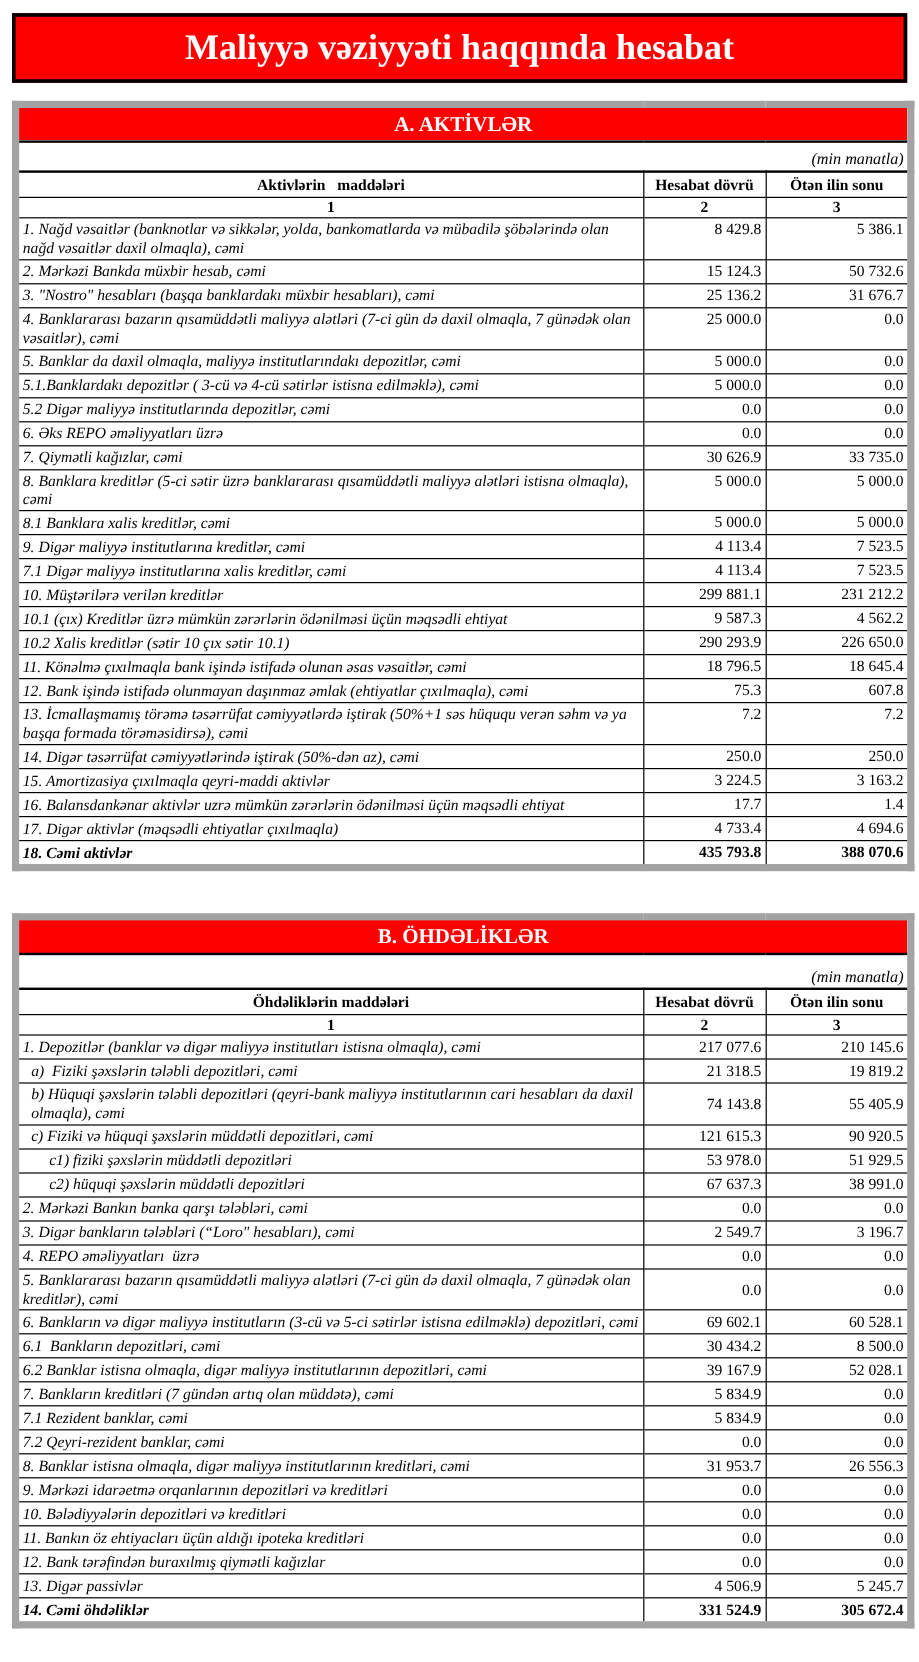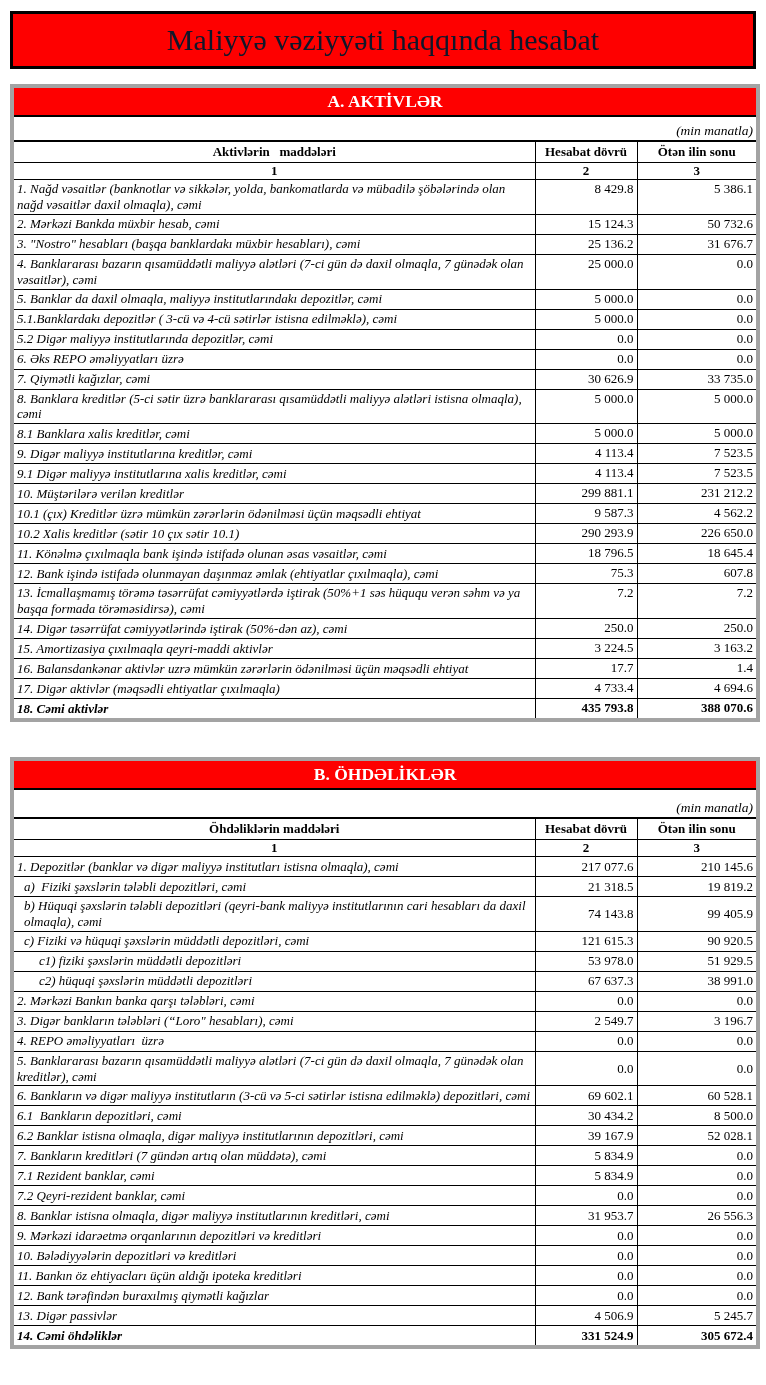--- a/index.html
+++ b/index.html
@@ -10,33 +10,33 @@
     font-family: "Liberation Serif", "DejaVu Serif", serif;
   }
   .page {
     width: 766px;
     box-sizing: border-box;
     padding: 11px 10px 6px 10px;
   }
   .title-bar {
     border: 3px solid #000000;
     background: #fe0000;
-    color: #0f172a;
+    color: #ffffff;
     text-align: center;
-    font-weight: normal;
+    font-weight: bold;
     font-size: 30px;
     line-height: 52px;
     height: 52px;
     margin-bottom: 15px;
   }
   table.fin-table {
     border-collapse: collapse;
     table-layout: fixed;
     width: 746px;
-    border: 4px solid #a3a3a3;
+    border: 6px solid #a3a3a3;
     margin-bottom: 35px;
   }
   table.fin-table:last-child { margin-bottom: 0; }
   table.fin-table td {
     border: 1px solid #000000;
     font-size: 13px;
     line-height: 1.22;
     padding: 1px 3px;
     overflow: hidden;
   }
@@ -172,21 +172,21 @@
           <td class="label indent-0">8.1 Banklara xalis kreditlər, cəmi</td>
           <td class="num">5 000.0</td>
           <td class="num">5 000.0</td>
         </tr>
         <tr>
           <td class="label indent-0">9. Digər maliyyə institutlarına kreditlər, cəmi</td>
           <td class="num">4 113.4</td>
           <td class="num">7 523.5</td>
         </tr>
         <tr>
-          <td class="label indent-0">9.1 Digər maliyyə institutlarına xalis kreditlər, cəmi</td>
+          <td class="label indent-0">7.1 Digər maliyyə institutlarına xalis kreditlər, cəmi</td>
           <td class="num">4 113.4</td>
           <td class="num">7 523.5</td>
         </tr>
         <tr>
           <td class="label indent-0">10. Müştərilərə verilən kreditlər</td>
           <td class="num">299 881.1</td>
           <td class="num">231 212.2</td>
         </tr>
         <tr>
           <td class="label indent-0">10.1 (çıx) Kreditlər üzrə mümkün zərərlərin ödənilməsi üçün məqsədli ehtiyat</td>
@@ -272,21 +272,21 @@
           <td class="num">210 145.6</td>
         </tr>
         <tr>
           <td class="label indent-1">a)  Fiziki şəxslərin tələbli depozitləri, cəmi</td>
           <td class="num">21 318.5</td>
           <td class="num">19 819.2</td>
         </tr>
         <tr>
           <td class="label indent-1">b) Hüquqi şəxslərin tələbli depozitləri (qeyri-bank maliyyə institutlarının cari hesabları da daxil olmaqla), cəmi</td>
           <td class="num">74 143.8</td>
-          <td class="num">99 405.9</td>
+          <td class="num">55 405.9</td>
         </tr>
         <tr>
           <td class="label indent-1">c) Fiziki və hüquqi şəxslərin müddətli depozitləri, cəmi</td>
           <td class="num">121 615.3</td>
           <td class="num">90 920.5</td>
         </tr>
         <tr>
           <td class="label indent-2">c1) fiziki şəxslərin müddətli depozitləri</td>
           <td class="num">53 978.0</td>
           <td class="num">51 929.5</td>

